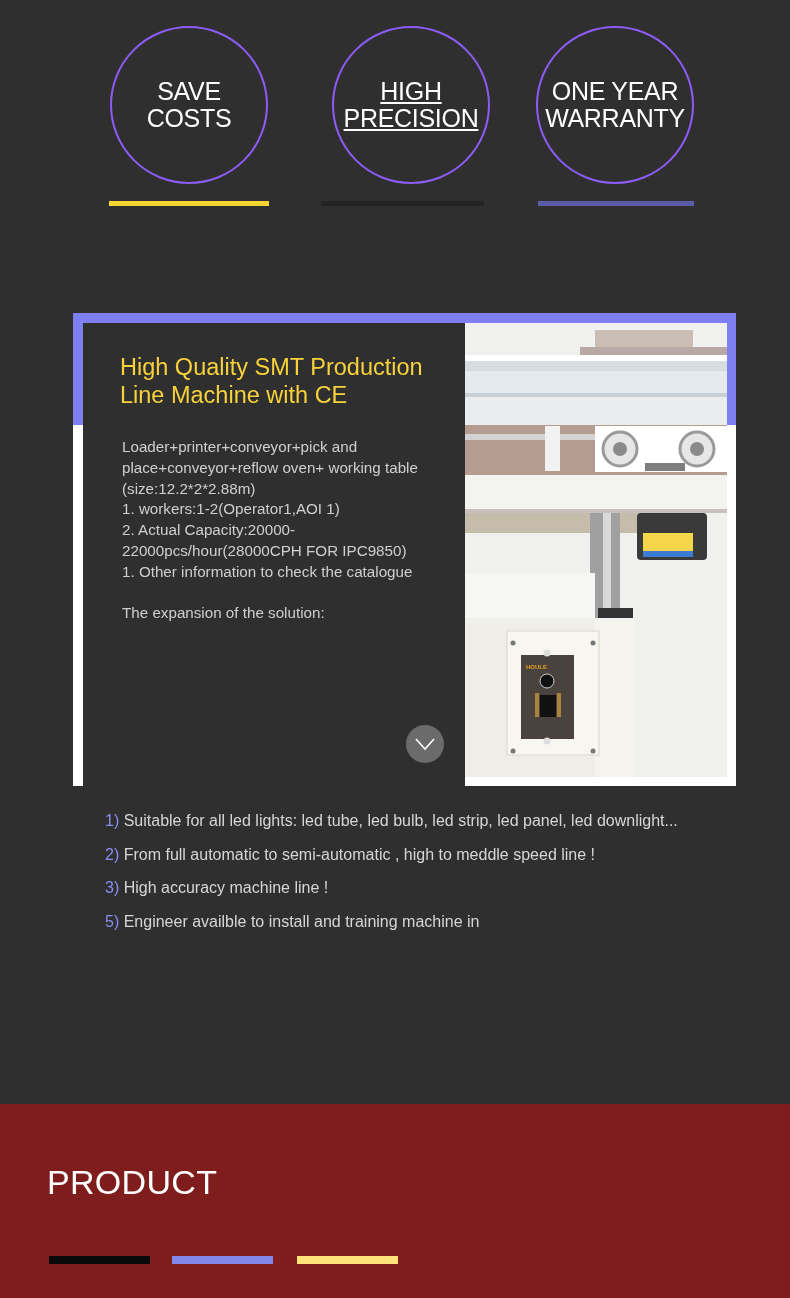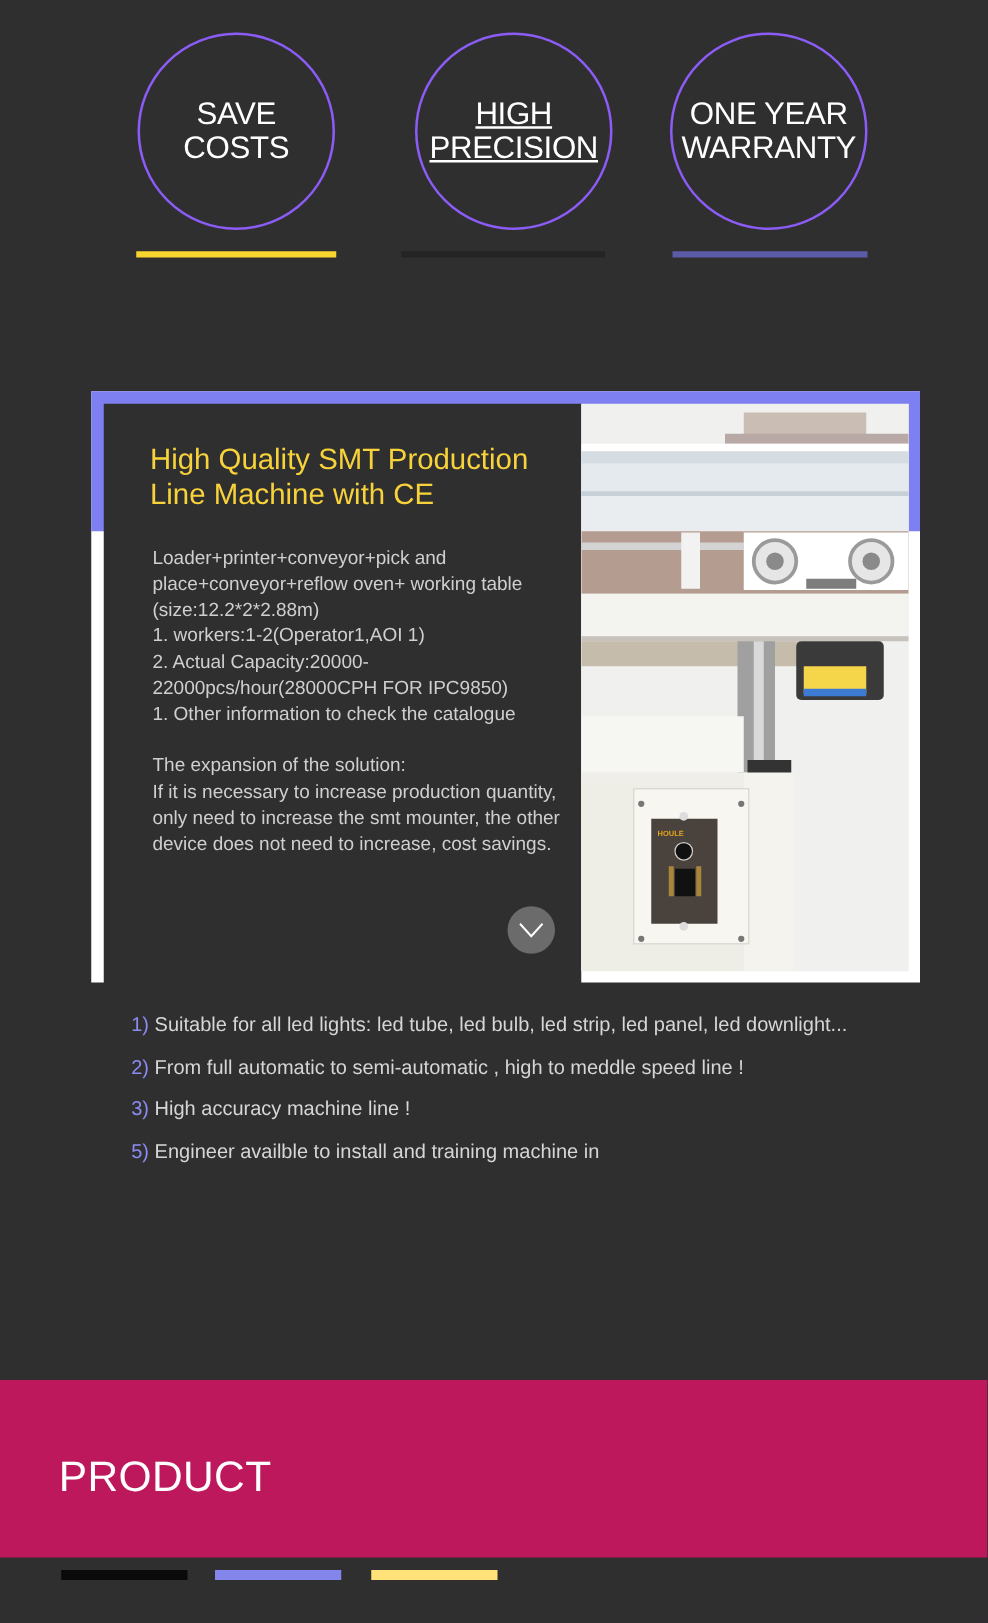--- a/index.html
+++ b/index.html
@@ -36,21 +36,21 @@
     }
 
     
     .features-list {
       position: absolute; left: 105px; top: 804px; width: 600px; color: #d6d6d6;
       font-family: Liberation Sans, sans-serif; font-size: 16px; line-height: 33.5px;
     }
     .features-list .num { color: #8a8cf0; }
 
     
-    .product-band { position: absolute; left: 0; top: 1104px; width: 790px; height: 142px; background: #be185d; text-align: center; }
+    .product-band { position: absolute; left: 0; top: 1104px; width: 790px; height: 194px; background: #7f1d1d; text-align: center; }
     .product-title {
       position: absolute; left: 47px; top: 60px; color: #ffffff;
       font-family: "Liberation Sans", sans-serif; font-size: 34px; line-height: 36px; letter-spacing: 0.3px;
     }
     .band-line { position: absolute; top: 152px; height: 8px; }
   </style>
 </head>
 <body>
 
 <div class="circle" style="left:110px;">
@@ -76,21 +76,20 @@
 
   <div class="card-dark">
     <div class="card-title">High Quality SMT Production Line Machine with CE</div>
     <div class="card-body">
       <p>Loader+printer+conveyor+pick and place+conveyor+reflow oven+ working table (size:12.2*2*2.88m)</p>
       <p>1. workers:1-2(Operator1,AOI 1)</p>
       <p>2. Actual Capacity:20000-22000pcs/hour(28000CPH FOR IPC9850)</p>
       <p>1. Other information to check the catalogue</p>
       <div class="gap"></div>
       <p>The expansion of the solution:</p>
-      <p>If it is necessary to increase production quantity, only need to increase the smt mounter, the other device does not need to increase, cost savings.</p>
     </div>
     <div class="chevron-btn">
       <svg width="22" height="14" viewBox="0 0 22 14">
         <polyline points="2,2 11,12 20,2" fill="none" stroke="#ffffff" stroke-width="1.6"></polyline>
       </svg>
     </div>
   </div>
 
   <div class="card-image">
     <svg width="262" height="454" viewBox="0 0 262 454">

